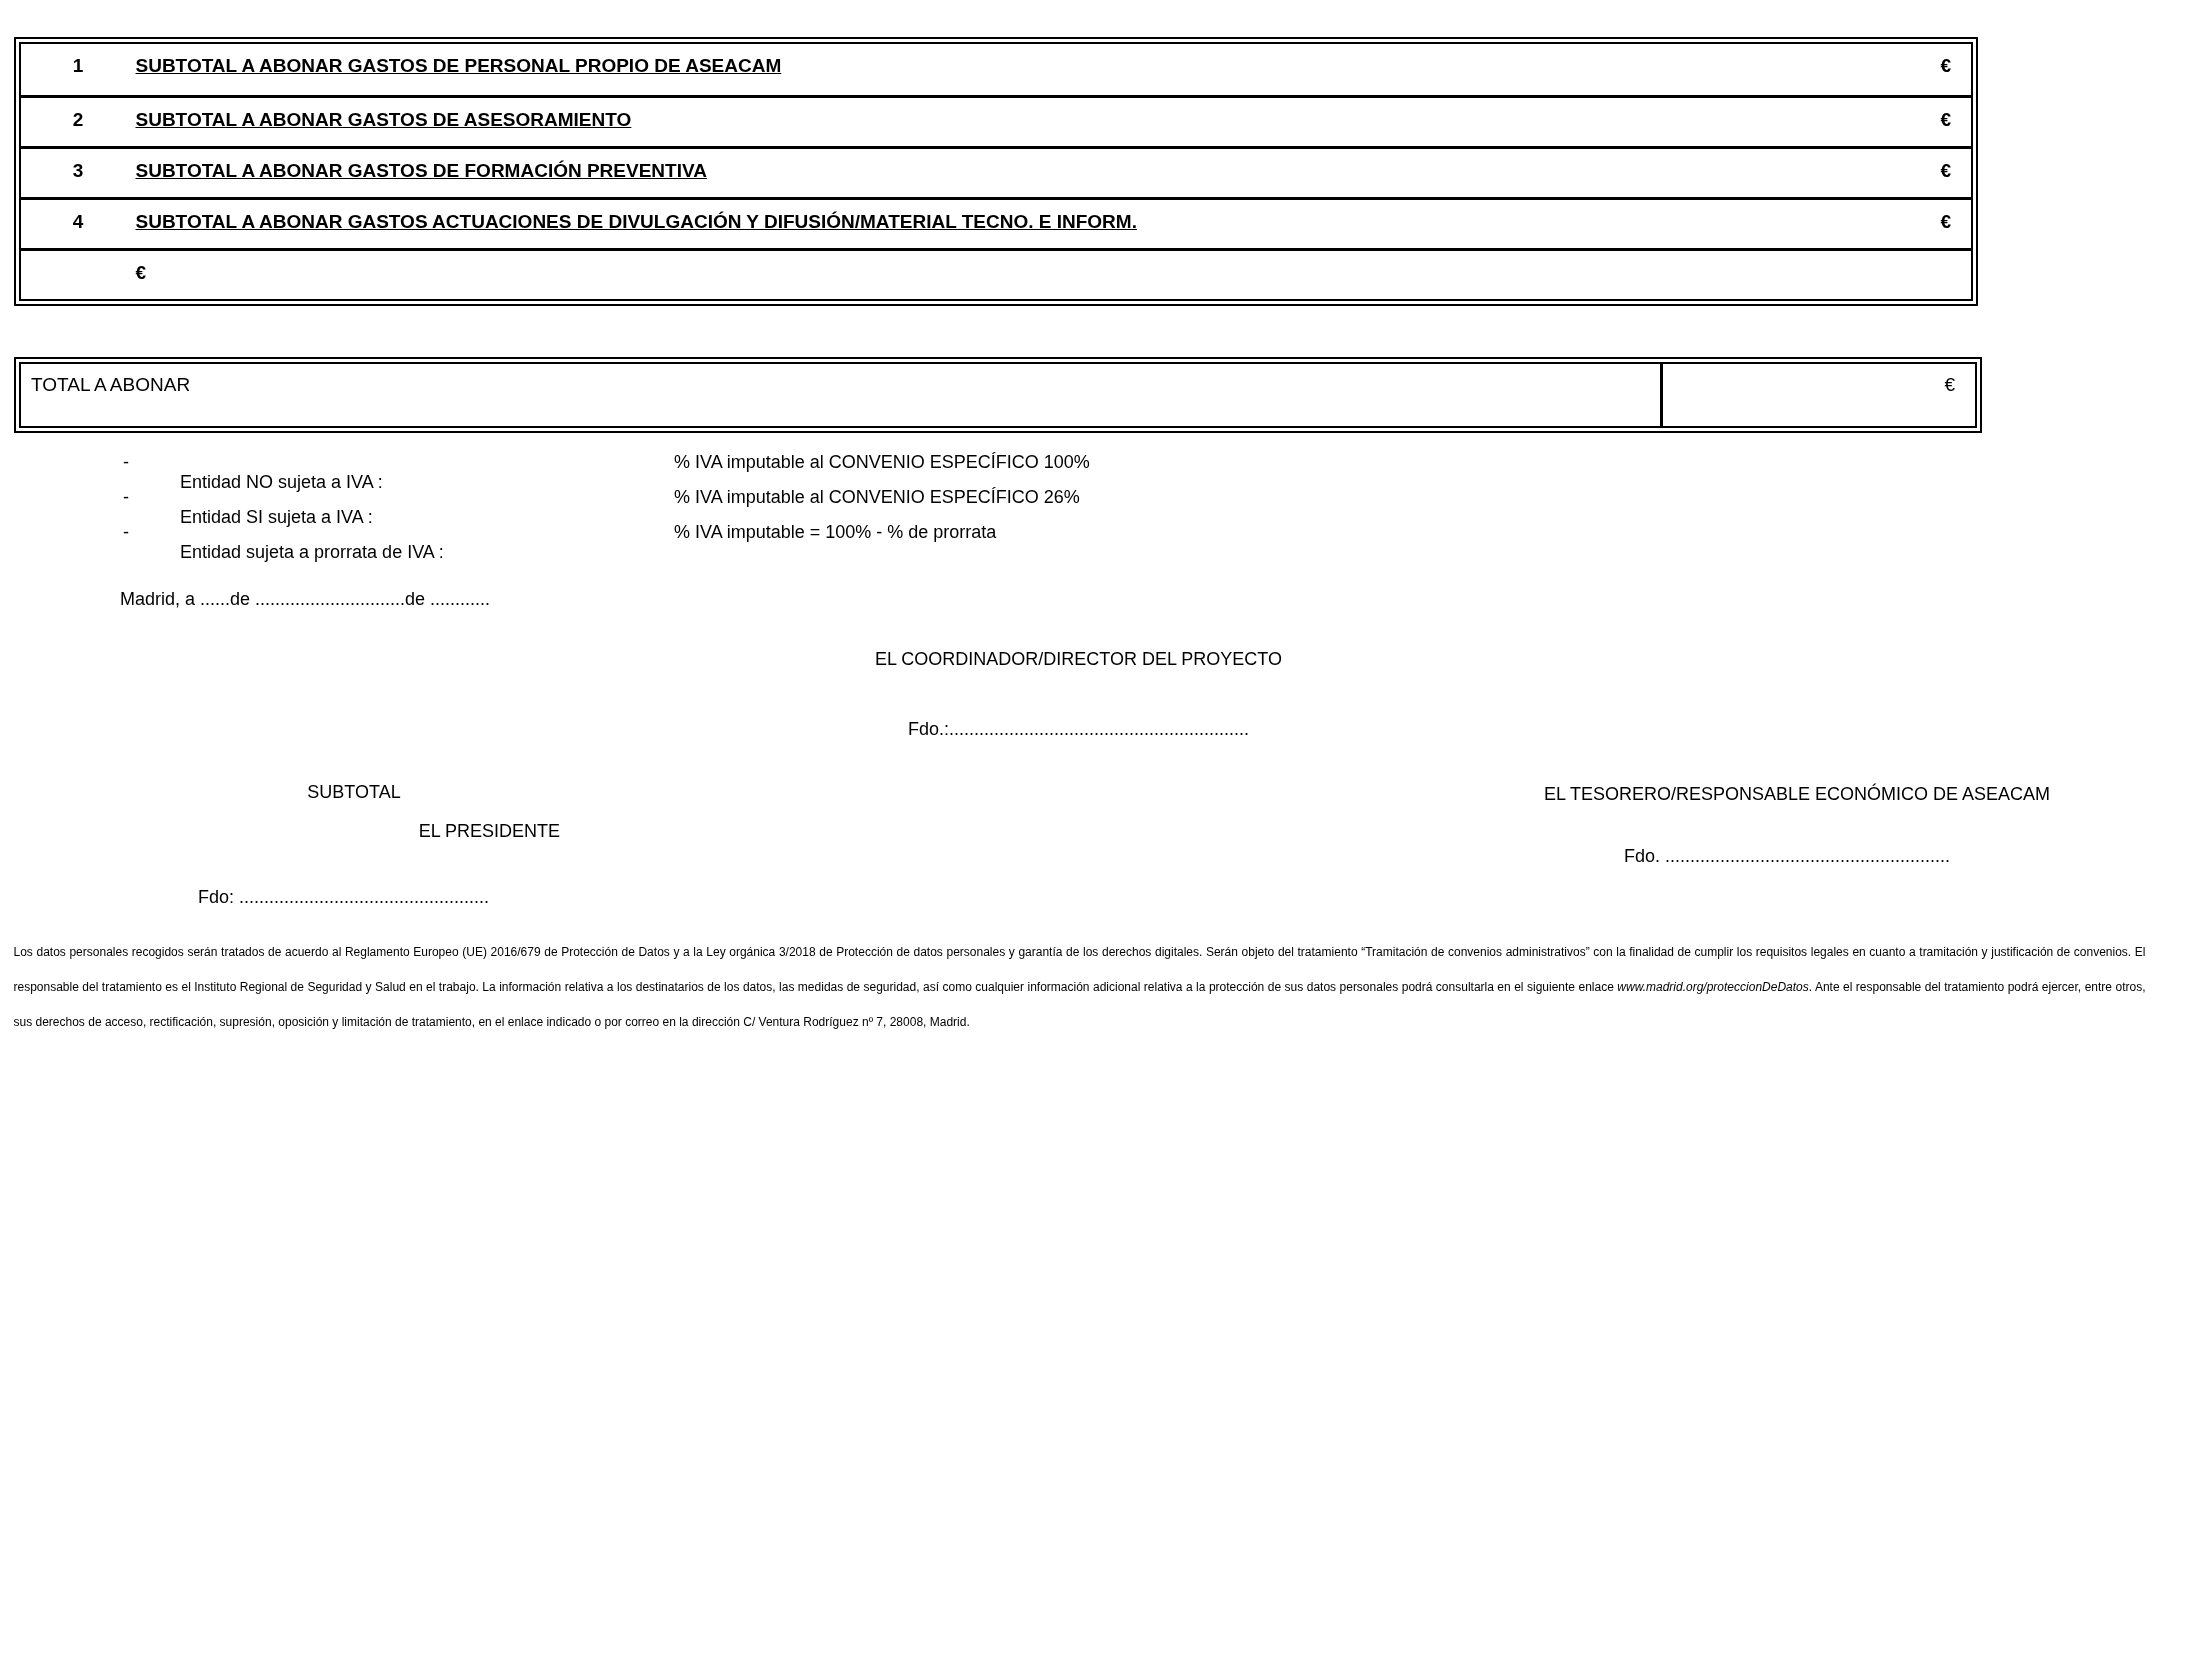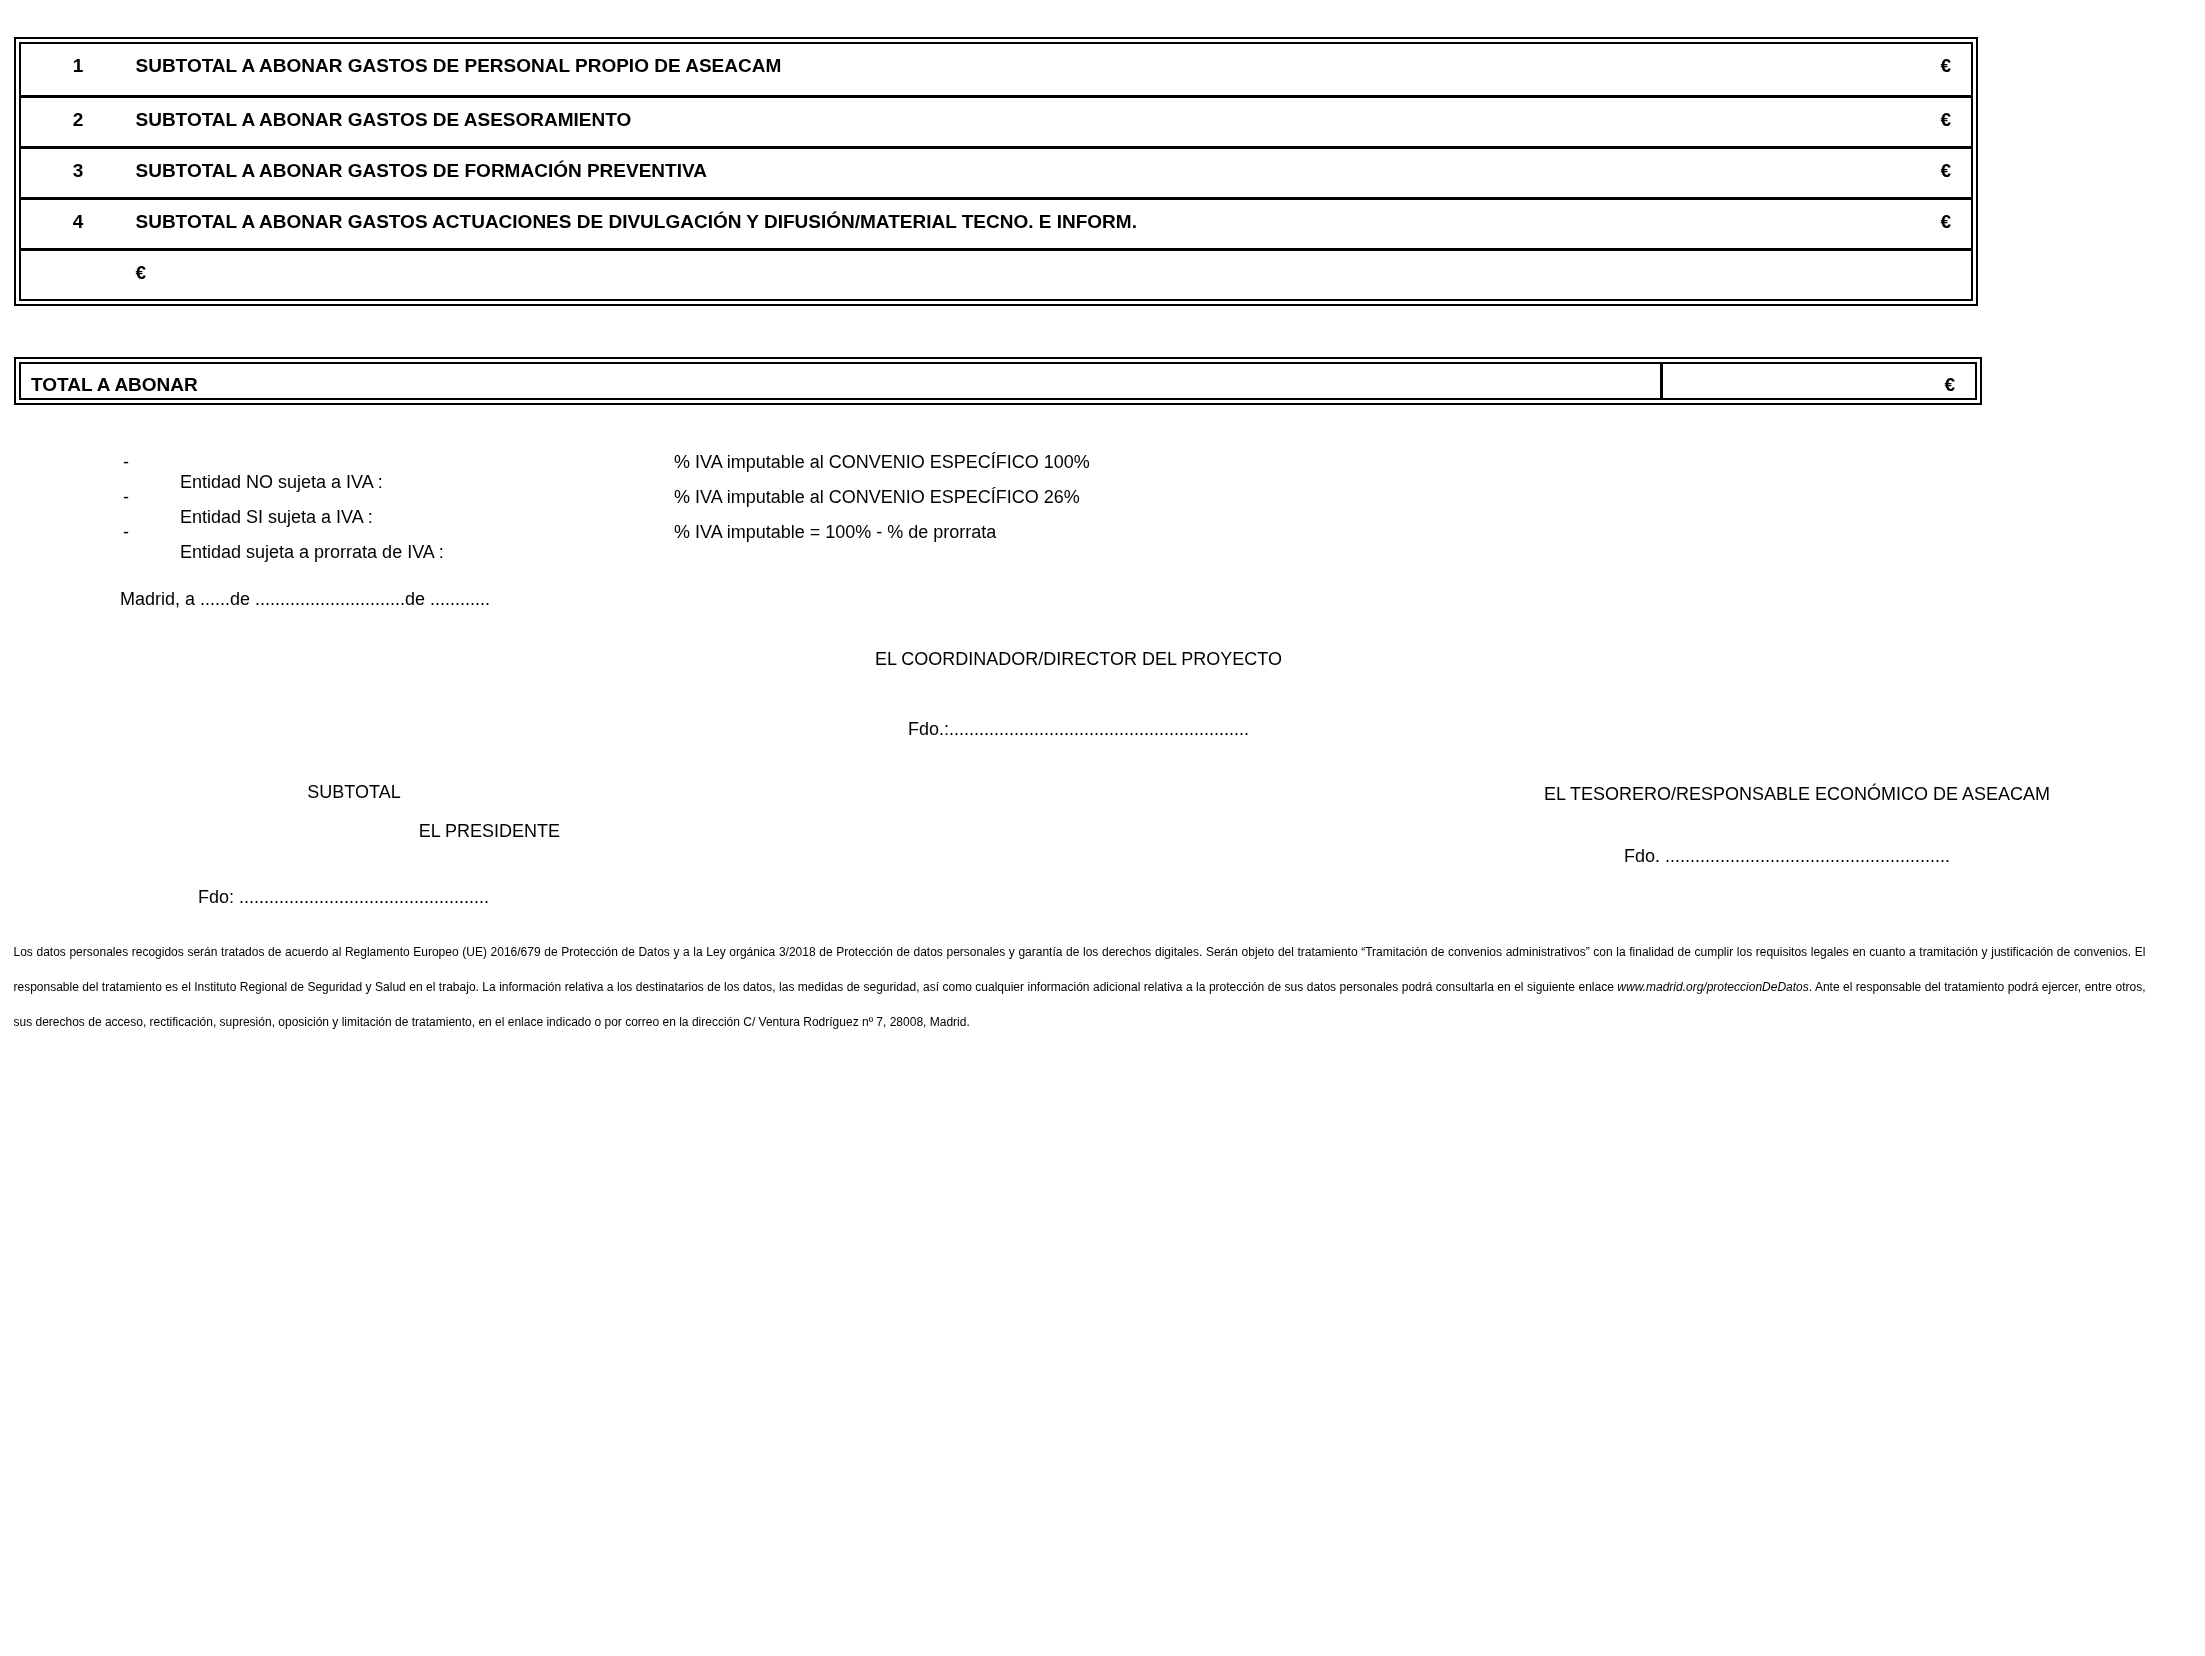--- a/index.html
+++ b/index.html
@@ -24,33 +24,33 @@
   .srow {
     display:flex;
     align-items:flex-start;
     height:51px;
     padding-top:10.5px;
     font-size:19px;
     font-weight:bold;
   }
   .srow + .srow { border-top:3.7px solid #000; }
   .srow .num   { width:115px; text-align:center; flex:0 0 auto; }
-  .srow .label { flex:1 1 auto; padding-right:15px; }
+  .srow .label { flex:1 1 auto; padding-right:15px;text-decoration:underline; }
   .srow .euro  { flex:0 0 auto; padding-right:19.5px; }
 
   
   .total-table {
     position:absolute;
     left:13.5px; top:357px;
     width:1968px;
-    height:48px;
+    height:76px;
     border:7.5px double #000;
     display:flex;
     font-size:19px;
-    font-weight:bold;
+    font-weight:normal;
     gap:36px;
   }
   .total-table .tcell-label {
     flex:1 1 auto;
     padding:9.7px 0 0 10.5px;
   }
   .total-table .tcell-euro {
     flex:0 0 315px;
     border-left:3.7px solid #000;
     text-align:right;

